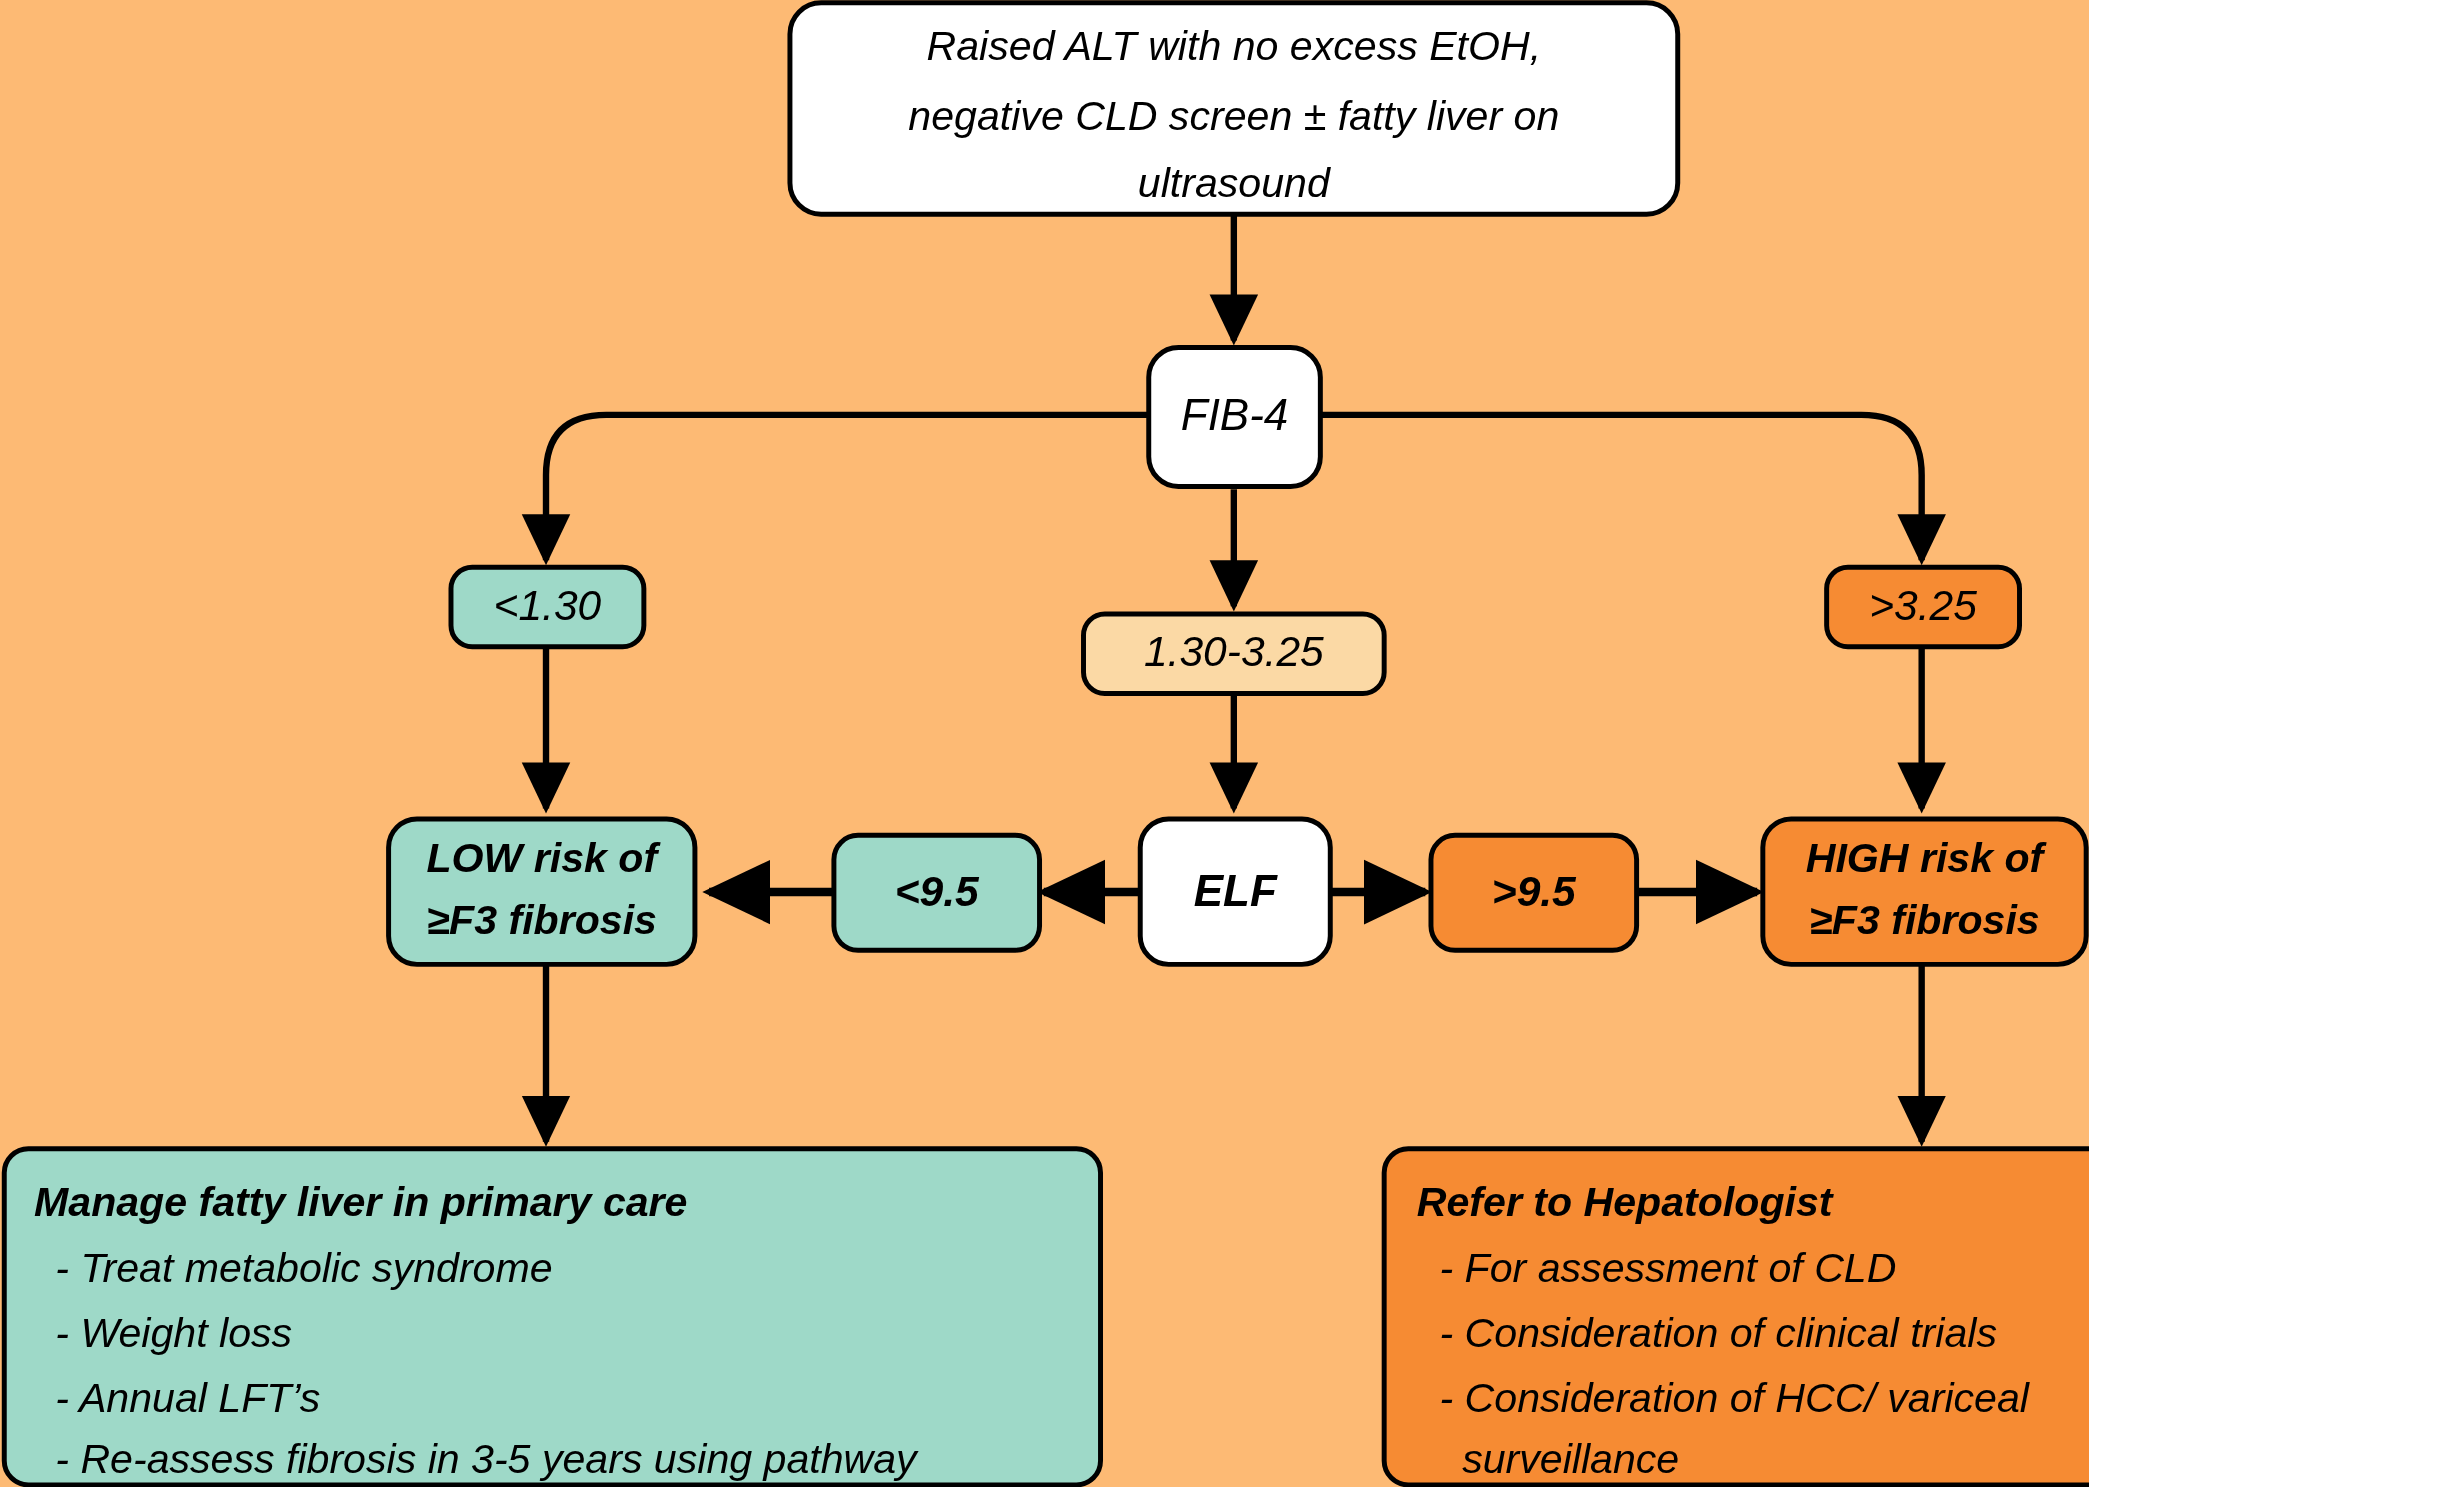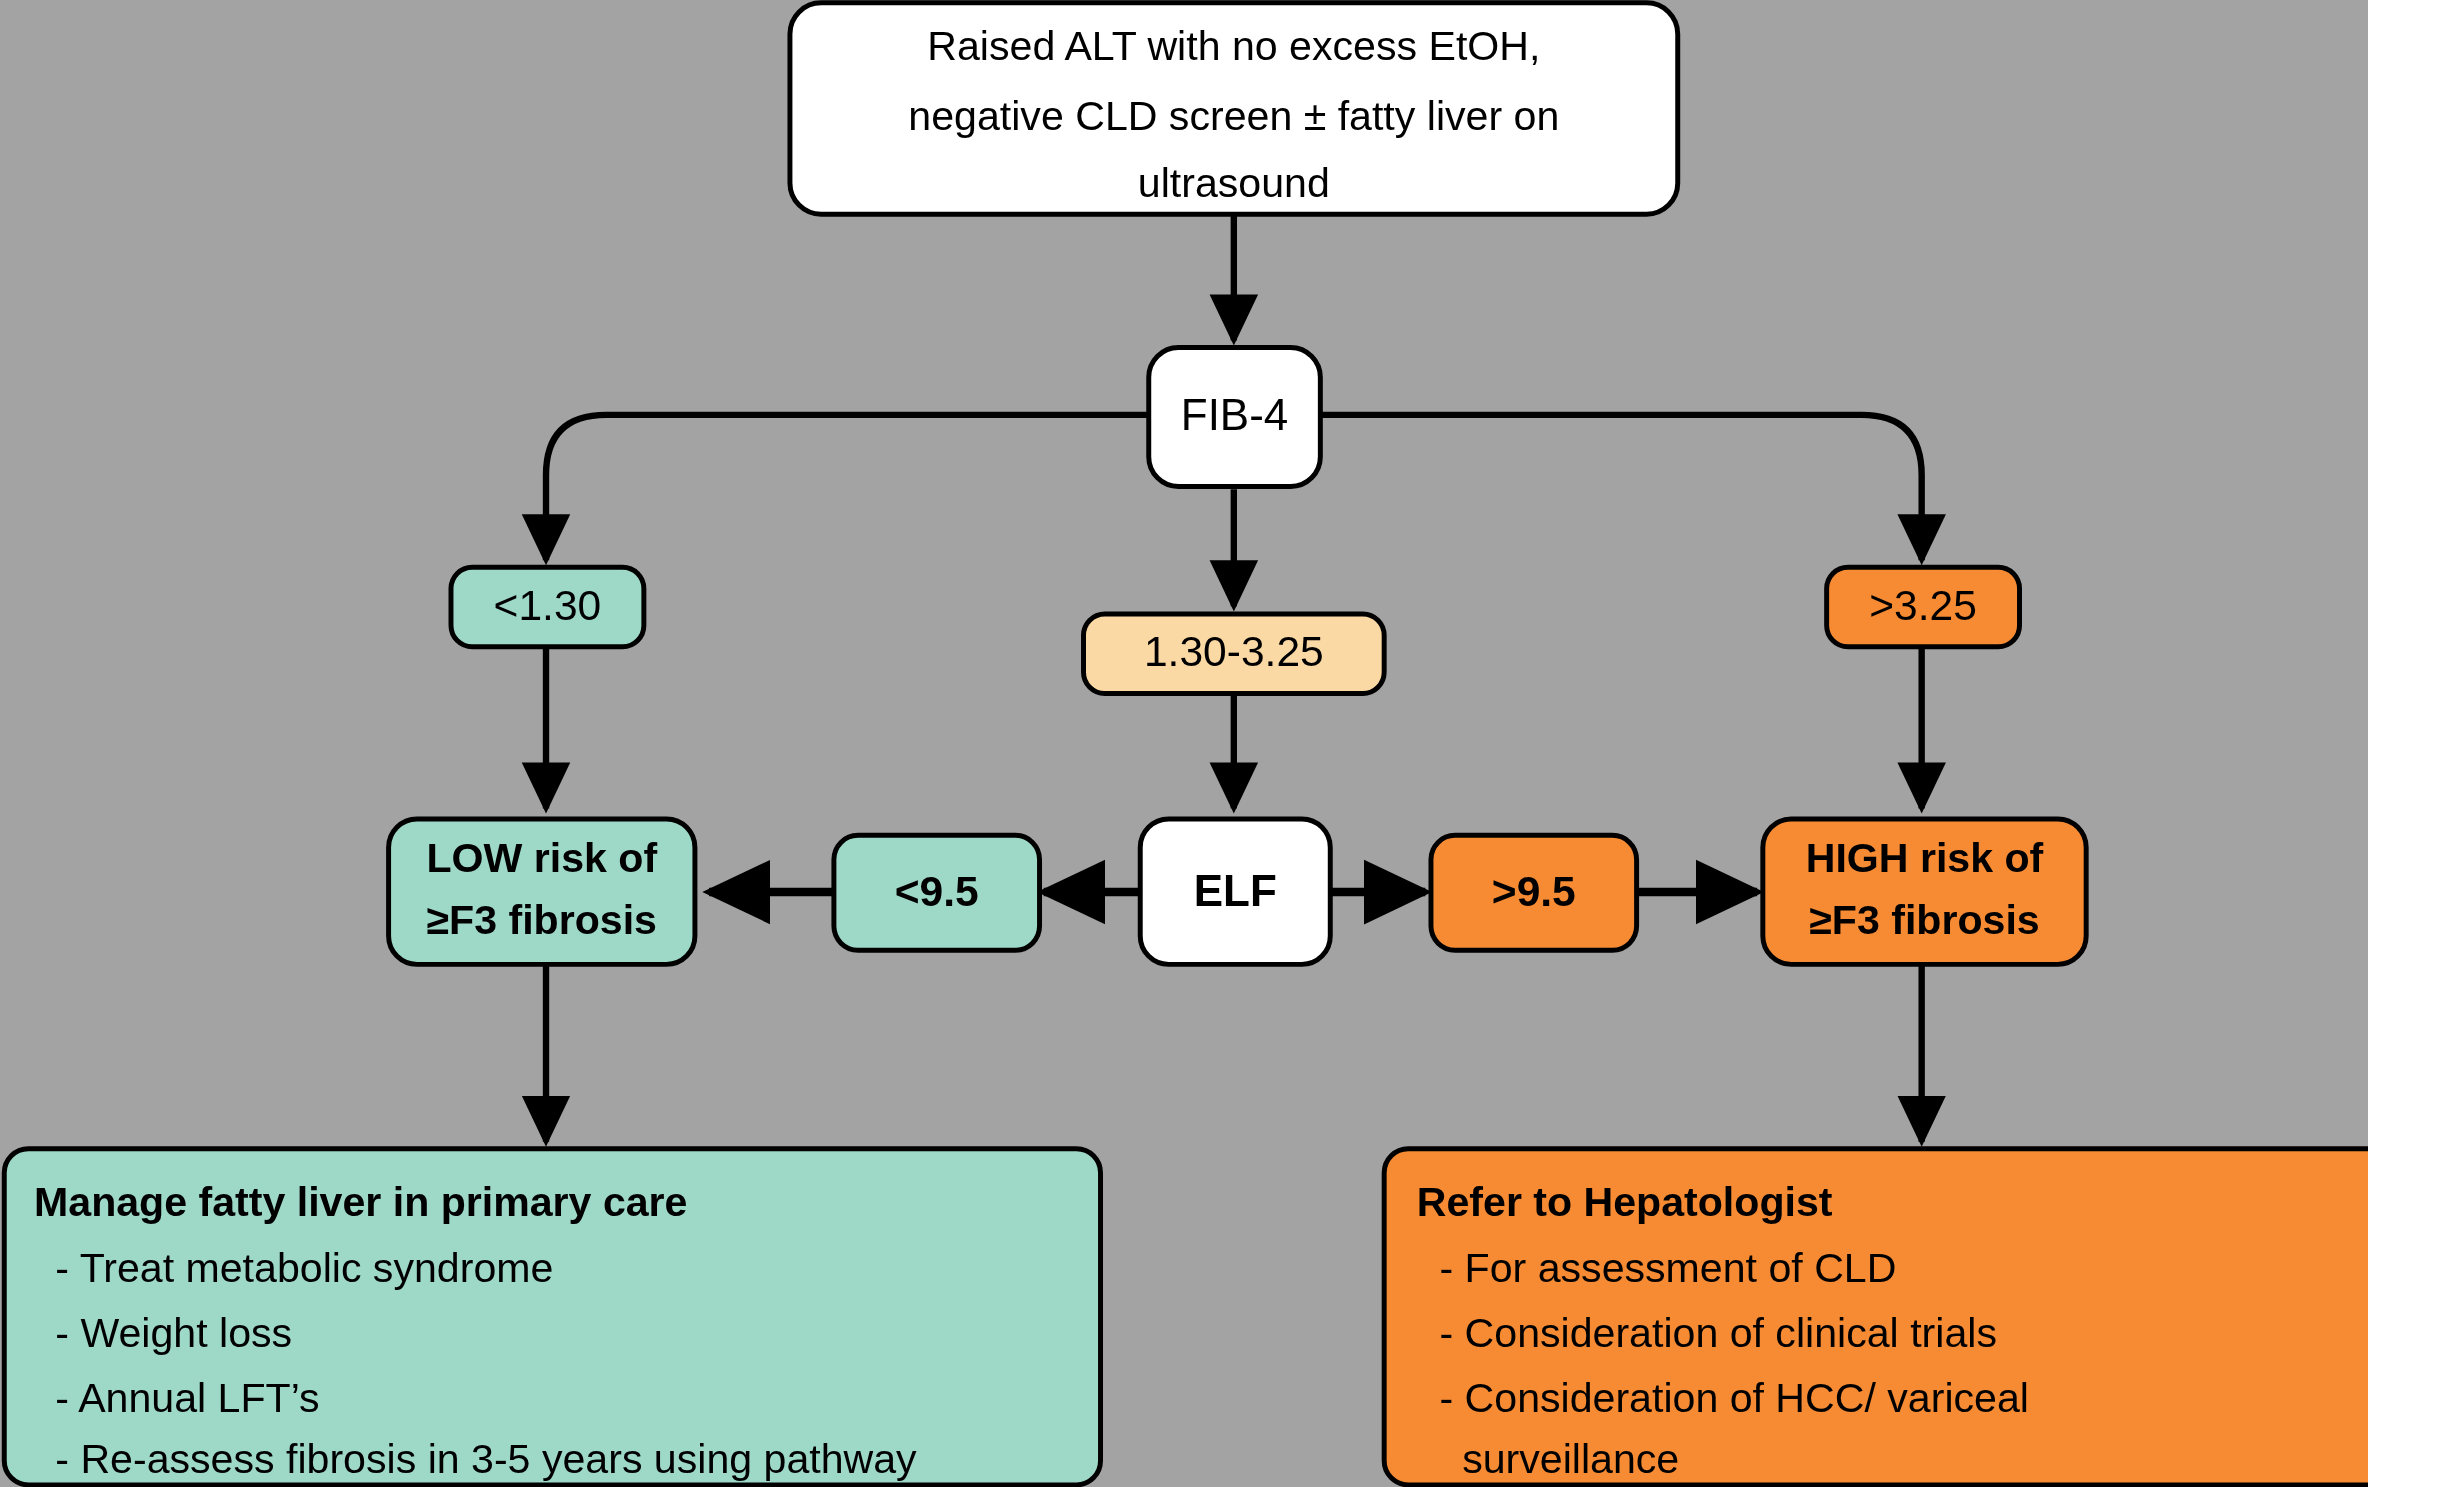--- a/index.html
+++ b/index.html
@@ -2,25 +2,26 @@
 <html style="font-size:11.3px"><head>
 <meta charset="utf-8">
 <style>
   html, body {
     margin: 0;
     padding: 0;
     background: #ffffff;
   }
   #flowchart-root {
     position: relative;
-    width: 2368px;
+    width: 2089px;
     height: 1487px;
-    background: #a3a3a3;
+    background: #fdba74;
     font-family: "Liberation Sans", sans-serif;
     overflow: hidden;
+    font-style: italic;
   }
   svg.canvas {
     position: absolute;
     top: 0; left: 0;
     width: 2462px;
     height: 1487px;
   }
   .node-text {
     fill: #000000;
     font-family: "Liberation Sans", sans-serif;

